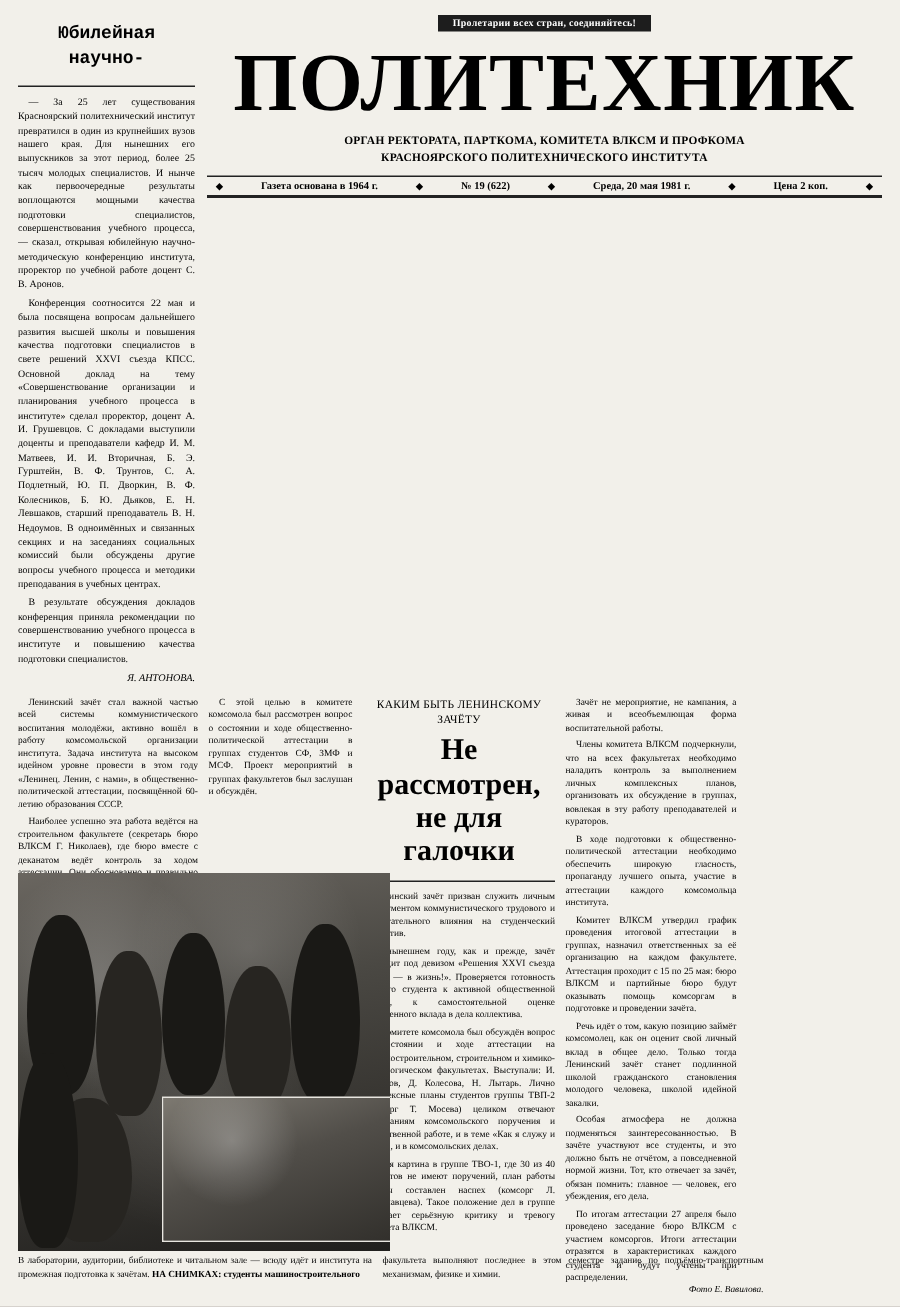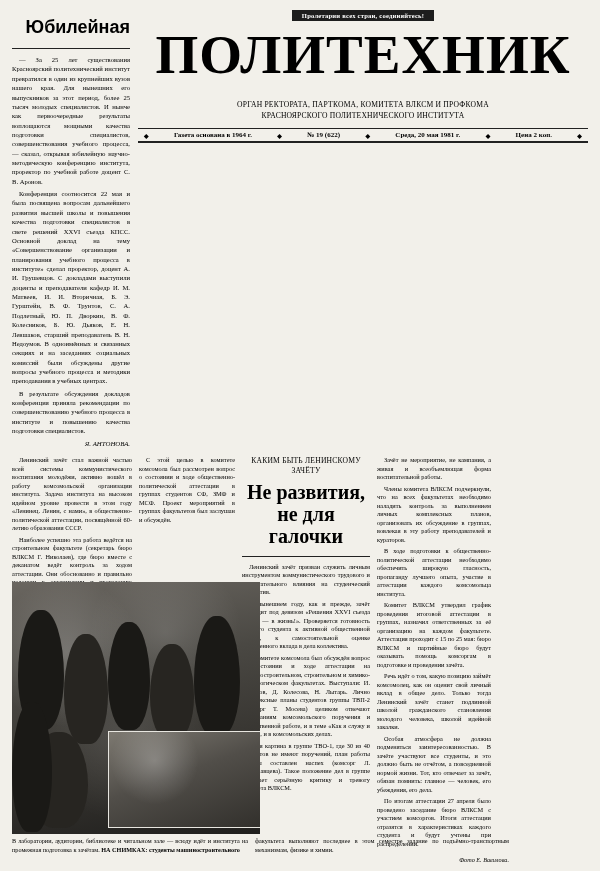--- a/index.html
+++ b/index.html
@@ -15,44 +15,44 @@
     position:absolute;inset:0;
     background:#f2f0ea;
     padding:10px 12px 8px 12px;
     box-sizing:border-box;
   }
   
   .topwrap{display:flex;gap:8px;align-items:stretch;}
   .leftcol{width:118px;flex:0 0 118px;}
   .masthead{flex:1;display:flex;flex-direction:column;align-items:center;}
   .leftcol h1{
-    font-size:18px;line-height:1.45;margin:4px 0 8px 0;
-    font-weight:bold;text-align:right;font-family:Liberation Sans, sans-serif;
+    font-size:12px;line-height:1.45;margin:4px 0 8px 0;
+    font-weight:bold;text-align:center;font-family:Liberation Mono, monospace;
   }
   .leftcol h1 span{display:block;}
   .rule{border:0;border-top:1px solid #222;margin:6px 0;}
   .leftbody{font-size:6.6px;line-height:1.42;text-align:justify;}
   .leftbody p{margin:0 0 3px 0;text-indent:7px;}
   .sig{ text-align:right;font-style:italic;font-size:6.8px;margin-top:4px;}
 
   .slogan{
     font-size:6.6px;font-weight:bold;color:#fff;background:#1d1d1d;
     padding:2px 10px;letter-spacing:.2px;margin-bottom:4px;
   }
   .title{
     font-size:55px;letter-spacing:1px;font-weight:bold;
     font-family:"Liberation Serif",serif;line-height:1;margin:2px 0 2px 0;
     -webkit-text-stroke:0px;
   }
   .subtitle{
-    text-align:center;font-size:7.6px;font-weight:normal;line-height:1.45;
-    letter-spacing:.2px;margin-top:15px;
+    text-align:center;font-size:7.6px;font-weight:bold;line-height:1.45;
+    letter-spacing:.2px;margin-top:4px;
   }
   .issueline{
-    display:flex;justify-content:space-between;align-items:flex-end;
+    display:flex;justify-content:space-between;align-items:flex-start;
     border-top:1px solid #222;border-bottom:2px solid #222;
     font-size:7px;font-weight:bold;padding:2px 6px;margin-top:7px;
   }
   .issueline span{white-space:nowrap;}
   .diamond{font-size:6px;}
 
   
   .columns{
     display:flex;gap:7px;margin-top:7px;align-items:flex-start;
   }
@@ -113,20 +113,21 @@
 <body>
 
 <div id="page">
   <div class="paper">
 
     <div class="topwrap">
 
       <div class="leftcol">
         <h1>
           <span>Юбилейная</span>
+          <span>научно-</span>
         </h1>
         <hr class="rule">
         <div class="leftbody">
           <p>— За 25 лет существования Красноярский политехнический институт превратился в один из крупнейших вузов нашего края. Для нынешних его выпускников за этот период, более 25 тысяч молодых специалистов. И нынче как первоочередные результаты воплощаются мощными качества подготовки специалистов, совершенствования учебного процесса, — сказал, открывая юбилейную научно-методическую конференцию института, проректор по учебной работе доцент С. В. Аронов.</p>
           <p>Конференция соотносится 22 мая и была посвящена вопросам дальнейшего развития высшей школы и повышения качества подготовки специалистов в свете решений XXVI съезда КПСС. Основной доклад на тему «Совершенствование организации и планирования учебного процесса в институте» сделал проректор, доцент А. И. Грушевцов. С докладами выступили доценты и преподаватели кафедр И. М. Матвеев, И. И. Вторичная, Б. Э. Гурштейн, В. Ф. Трунтов, С. А. Подлетный, Ю. П. Дворкин, В. Ф. Колесников, Б. Ю. Дьяков, Е. Н. Левшаков, старший преподаватель В. Н. Недоумов. В одноимённых и связанных секциях и на заседаниях социальных комиссий были обсуждены другие вопросы учебного процесса и методики преподавания в учебных центрах.</p>
           <p>В результате обсуждения докладов конференция приняла рекомендации по совершенствованию учебного процесса в институте и повышению качества подготовки специалистов.</p>
           <div class="sig">Я. АНТОНОВА.</div>
         </div>
       </div>
 
@@ -162,21 +163,21 @@
         <p>VIII заседание ЦК ВЛКСМ, прошедшее в апреле в Москве, поставило перед комсомольскими организациями новые задачи по выполнению решений XXVI съезда КПСС. В свете этих решений и организации Ленинского зачёта.</p>
       </div>
 
       <div class="col c2">
         <p>С этой целью в комитете комсомола был рассмотрен вопрос о состоянии и ходе общественно-политической аттестации в группах студентов СФ, ЗМФ и МСФ. Проект мероприятий в группах факультетов был заслушан и обсуждён.</p>
       </div>
 
       <div class="col c3">
         <div class="kakbyt">КАКИМ БЫТЬ  ЛЕНИНСКОМУ ЗАЧЁТУ</div>
         <div class="bighead">
-          <span>Не развития,</span>
+          <span>Не рассмотрен,</span>
           <span>не для галочки</span>
         </div>
         <hr class="hr2">
         <p>Ленинский зачёт призван служить личным инструментом коммунистического трудового и воспитательного влияния на студенческий коллектив.</p>
         <p>В нынешнем году, как и прежде, зачёт проходит под девизом «Решения XXVI съезда КПСС — в жизнь!». Проверяется готовность каждого студента к активной общественной работе, к самостоятельной оценке собственного вклада в дела коллектива.</p>
         <p>В комитете комсомола был обсуждён вопрос о состоянии и ходе аттестации на машиностроительном, строительном и химико-технологическом факультетах. Выступали: И. Макаров, Д. Колесова, Н. Лытарь. Лично комплексные планы студентов группы ТВП-2 (комсорг Т. Мосева) целиком отвечают требованиям комсомольского поручения и общественной работе, и в теме «Как я служу и учусь», и в комсомольских делах.</p>
         <p>Иная картина в группе ТВО-1, где 30 из 40 студентов не имеют поручений, план работы группы составлен наспех (комсорг Л. Хорошавцева). Такое положение дел в группе вызывает серьёзную критику и тревогу комитета ВЛКСМ.</p>
 
       </div>
 

